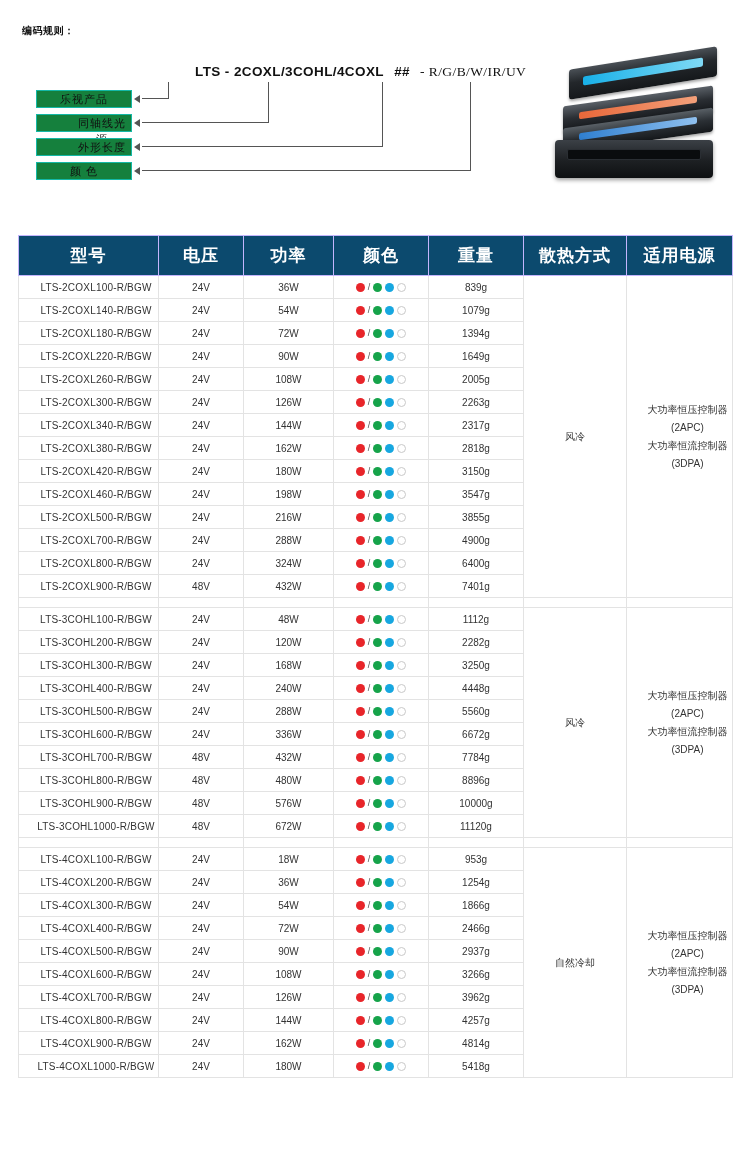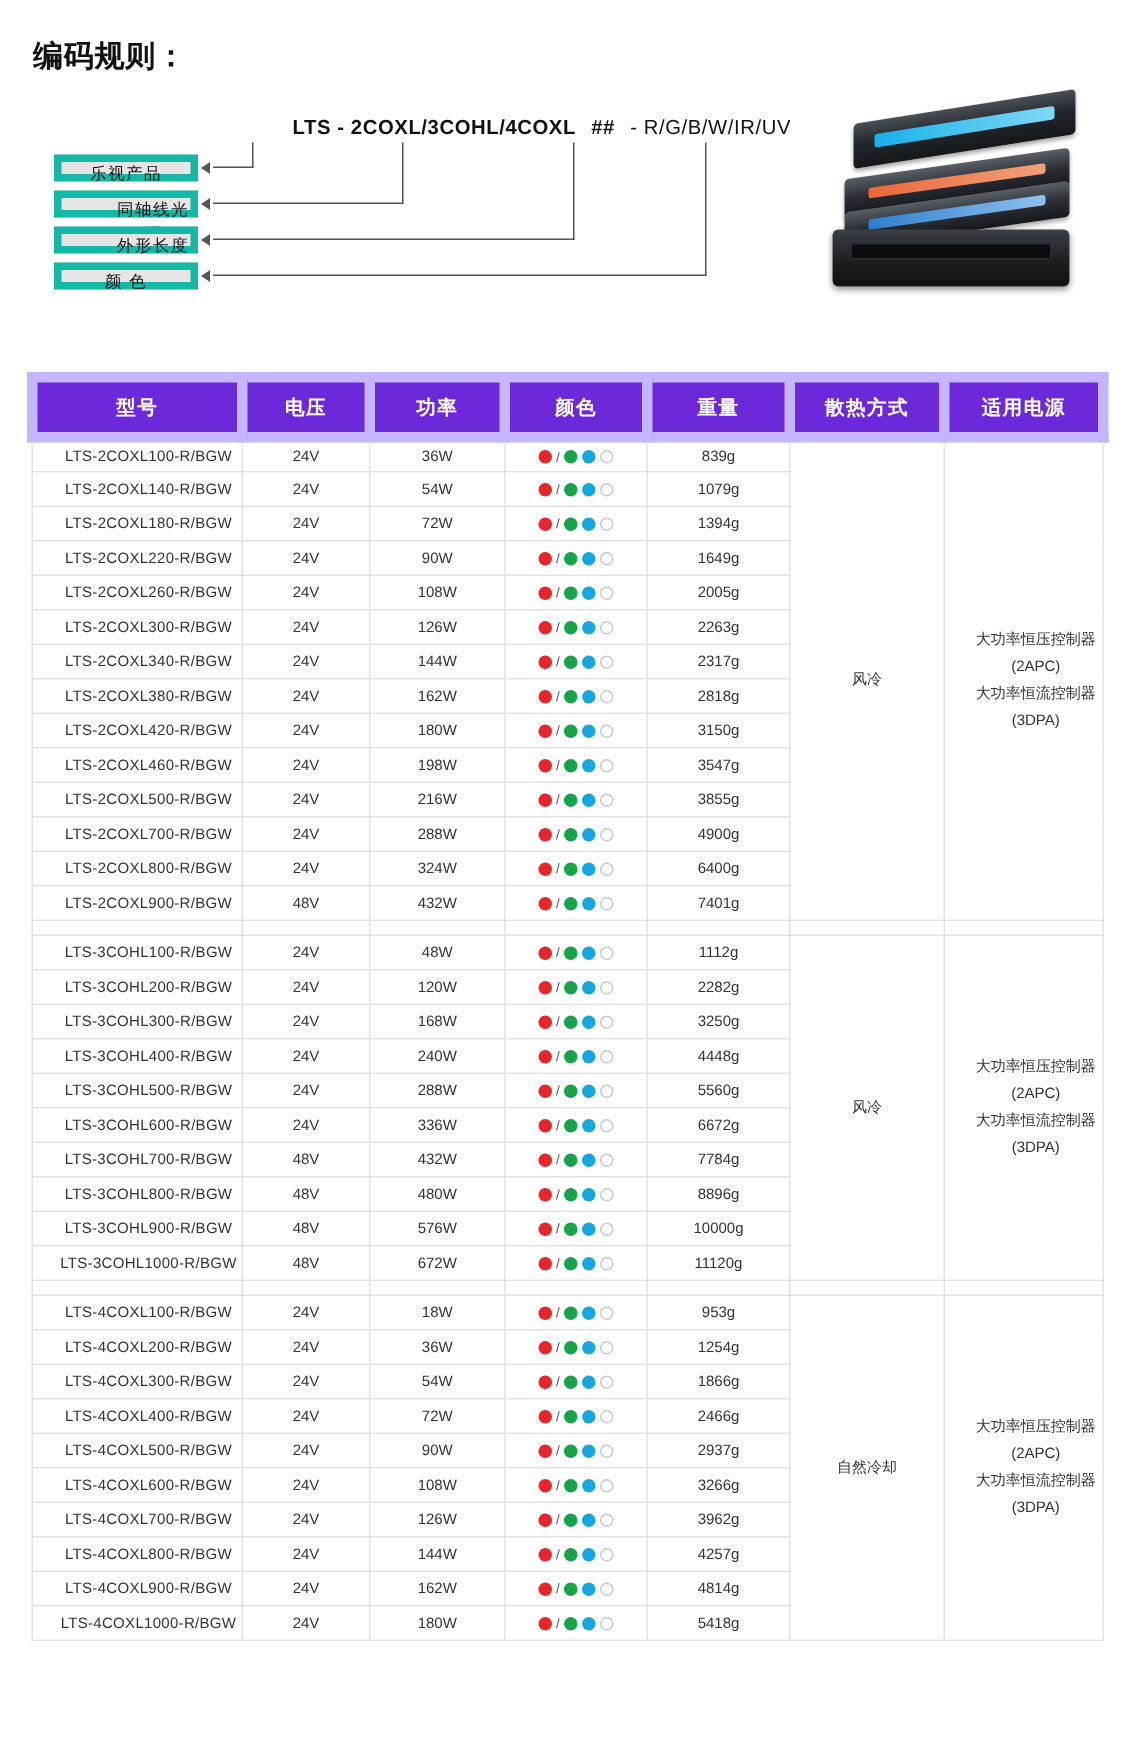--- a/index.html
+++ b/index.html
@@ -15,21 +15,21 @@
     position: relative;
   }
   .page {
     width: 750px;
     padding: 18px 18px 10px 18px;
     position: relative;
   }
 
   
   .section-title {
-    font-size: 20px;
+    font-size: 10px;
     font-weight: bold;
     color: #111;
     margin: 6px 0 14px 4px;
     letter-spacing: 0.5px;
   }
 
   
   .coding-block {
     position: relative;
     height: 155px;
@@ -42,26 +42,26 @@
     font-size: 13.5px;
     letter-spacing: 0.4px;
     white-space: nowrap;
     color: #111;
   }
   .code-string .bold { font-weight: bold; margin-left: 47px; }
   .label-box {
     position: absolute;
     width: 96px;
     height: 18px;
-    border: 5px solid #14b8a6;
+    border: 1px solid #14b8a6;
     font-size: 11px;
     text-align: center;
     line-height: 16px;
     color: #111;
-    background: #e5e5e5;
+    background: #15803d;
     letter-spacing: 1px;
   }
   .lb1 { left: 18px; top: 38px; }
   .lb2 { left: 18px; top: 62px; padding-left: 36px; }
   .lb3 { left: 18px; top: 86px; padding-left: 36px; }
   .lb4 { left: 18px; top: 110px; }
 
   
   .ln { position: absolute; background: #555; }
   .arrow {
@@ -130,26 +130,26 @@
   }
 
   
   table.spec {
     width: 714px;
     border-collapse: collapse;
     table-layout: fixed;
     font-size: 10.5px;
   }
   table.spec th {
-    background: #6d28d9;
+    background: #0c4a6e;
     color: #fff;
-    font-size: 13px;
+    font-size: 17px;
     font-weight: bold;
     height: 40px;
-    border: 7px solid #c4b5fd;
+    border: 1px solid #c4b5fd;
     letter-spacing: 1px;
   }
   table.spec td {
     border: 1px solid #e3e3e3;
     height: 23px;
     text-align: center;
     color: #333;
     font-size: 10px;
     background: #fff;
   }
@@ -190,21 +190,21 @@
 
 <div class="page">
 
   <div class="section-title">编码规则：</div>
 
   <div class="coding-block">
 
     <div class="code-string">
       <span class="bold">LTS - 2COXL/3COHL/4COXL</span>
       <span class="bold" style="margin-left:6px;">##</span>
-      <span style="margin-left:6px;">- R/G/B/W/IR/UV</span>
+      <span style="margin-left:6px;font-family:Liberation Serif, serif;">- R/G/B/W/IR/UV</span>
     </div>
 
     <div class="label-box lb1">乐视产品</div>
     <div class="label-box lb2">同轴线光源</div>
     <div class="label-box lb3">外形长度</div>
     <div class="label-box lb4">颜 色</div>
 
     <div class="ln" style="left:150px; top:30px; width:1px; height:17px;"></div>
     <div class="ln" style="left:124px; top:46px; width:27px; height:1px;"></div>
     <div class="arrow" style="left:116px; top:43px;"></div>

